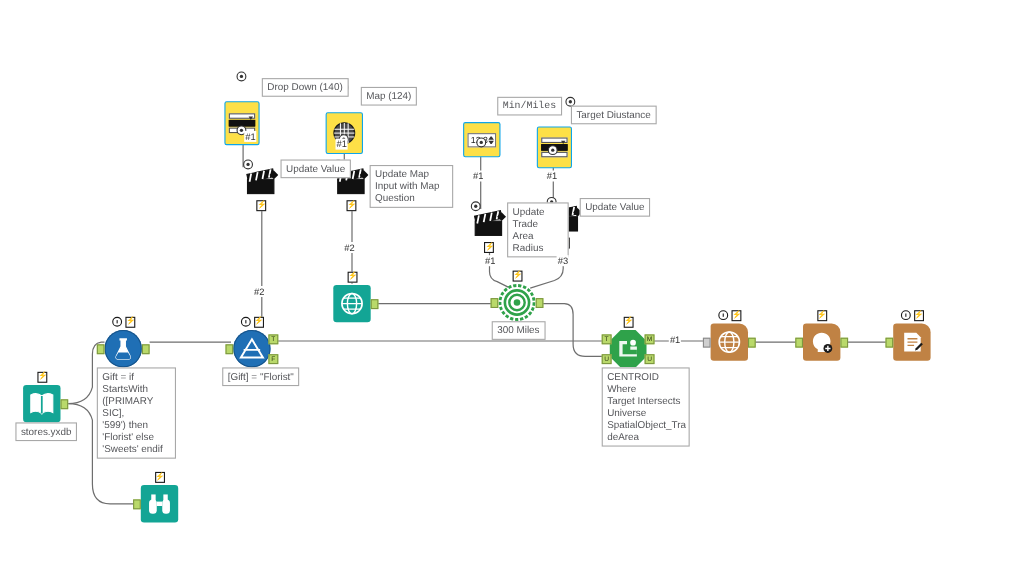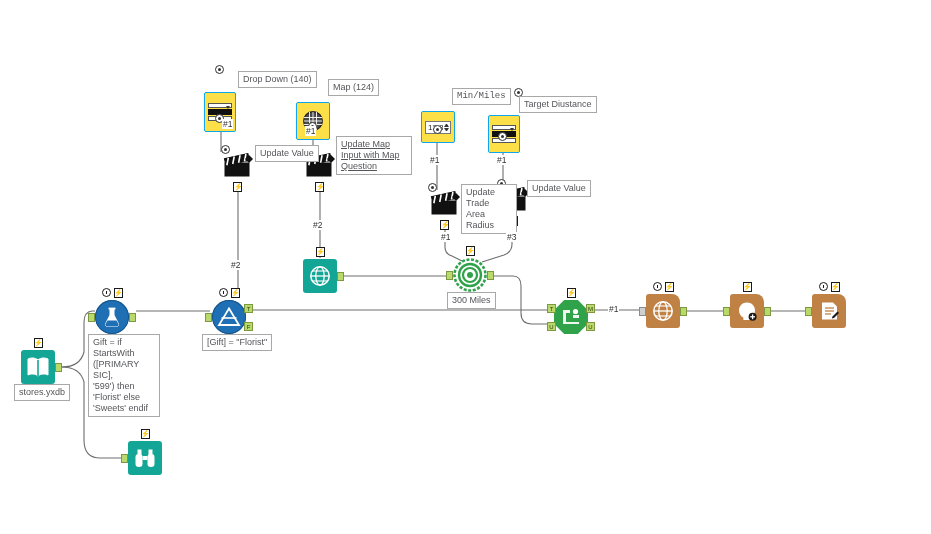--- a/index.html
+++ b/index.html
@@ -589,21 +589,21 @@
     </div>
     <div class="anchor in" style="top:13px;"></div>
   </div>
 
   <div class="lbl boxed" style="left:238px; top:71px;">Drop Down (140)</div>
 
   <div class="lbl boxed" style="left:328px; top:79px;">Map (124)</div>
 
   <div class="lbl boxed" style="left:255px; top:145px;">Update Value</div>
 
-  <div class="lbl boxed" style="left:336px; top:136px; width:66px;text-decoration:underline;">Update Map
+  <div class="lbl boxed" style="left:336px; top:150px; width:66px;">Update Map
 Input with Map
 Question</div>
 
   <div class="lbl boxed" style="left:452px; top:88px;font-family:Liberation Mono, monospace;">Min/Miles</div>
 
   <div class="lbl boxed" style="left:519px; top:96px;">Target Diustance</div>
 
   <div class="lbl boxed" style="left:461px; top:184px; width:46px;">Update Trade
 Area Radius</div>
 
@@ -615,20 +615,25 @@
 
   <div class="lbl boxed" style="left:88px; top:334px; width:62px;">Gift = if
 StartsWith
 ([PRIMARY SIC],
 '599') then
 'Florist' else
 'Sweets' endif</div>
 
   <div class="lbl boxed" style="left:202px; top:334px;">[Gift] = "Florist"</div>
 
+  <div class="lbl boxed" style="left:547px; top:334px; width:70px;">CENTROID Where
+Target Intersects
+Universe
+SpatialObject_Tra
+deArea</div>
 
   <div class="wire-num" style="left:222px; top:119px;">#1</div>
   <div class="wire-num" style="left:305px; top:126px;">#1</div>
   <div class="wire-num" style="left:230px; top:260px;">#2</div>
   <div class="wire-num" style="left:312px; top:220px;">#2</div>
   <div class="wire-num" style="left:429px; top:155px;">#1</div>
   <div class="wire-num" style="left:496px; top:155px;">#1</div>
   <div class="wire-num" style="left:440px; top:232px;">#1</div>
   <div class="wire-num" style="left:506px; top:232px;">#3</div>
   <div class="wire-num" style="left:608px; top:304px;">#1</div>

